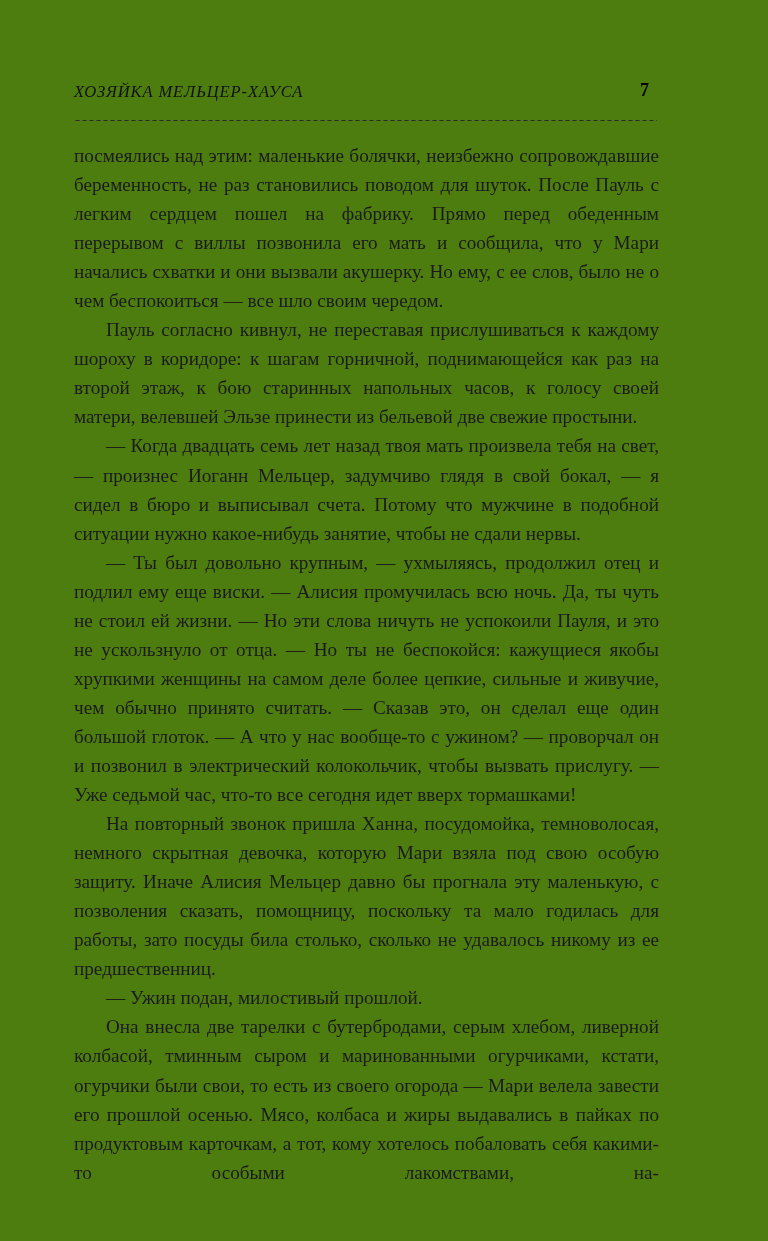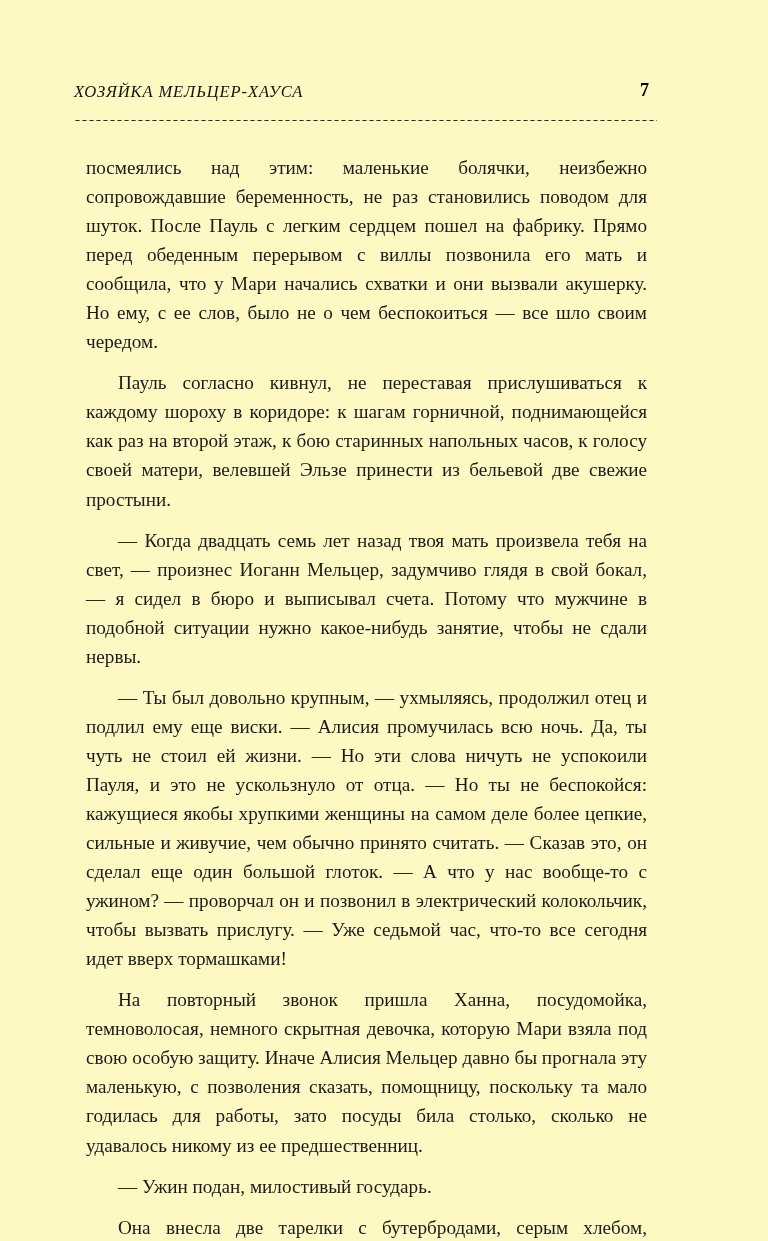--- a/index.html
+++ b/index.html
@@ -14,21 +14,21 @@
     position: relative;
     overflow: hidden;
     font-family: "Liberation Serif", "DejaVu Serif", serif;
     color: #1a1a1a;
     -webkit-font-smoothing: antialiased;
   }
 
   .page {
     position: absolute;
     inset: 0;
-    background: #fef9c3;
+    background: #4d7c0f;
   }
 
   
   .runhead {
     position: absolute;
     left: 74px;
     right: 110px;
     top: 82px;
     height: 26px;
     display: flex;
@@ -71,21 +71,21 @@
     top: 141px;
     width: 585px;
     font-size: 19.2px;
     line-height: 29.05px;
     text-align: justify;
     text-justify: inter-word;
     hyphens: manual;
     color: #1b1b1b;
   }
   .textblock p {
-    margin: 12px;
+    margin: 0;
     text-indent: 32px;
     text-align: justify;
   }
   .textblock p.cont {
     text-indent: 0;
   }
   .textblock p:last-child {
     text-align-last: justify;
   }
 </style>
@@ -101,17 +101,17 @@
   <span class="runhead-folio">7</span>
 
   <div class="rule-dotted"></div>
 
   <div class="textblock">
     <p class="cont">посмеялись над этим: маленькие болячки, неизбежно сопровождавшие беременность, не раз становились поводом для шуток. После Пауль с легким сердцем пошел на фабрику. Прямо перед обеденным перерывом с виллы позвонила его мать и сообщила, что у Мари начались схватки и они вызвали акушерку. Но ему, с ее слов, было не о чем беспокоиться — все шло своим чередом.</p>
     <p>Пауль согласно кивнул, не переставая прислушиваться к каждому шороху в коридоре: к шагам горничной, поднимающейся как раз на второй этаж, к бою старинных напольных часов, к голосу своей матери, велевшей Эльзе принести из бельевой две свежие простыни.</p>
     <p>— Когда двадцать семь лет назад твоя мать произвела тебя на свет, — произнес Иоганн Мельцер, задумчиво глядя в свой бокал, — я сидел в бюро и выписывал счета. Потому что мужчине в подобной ситуации нужно какое-нибудь занятие, чтобы не сдали нервы.</p>
     <p>— Ты был довольно крупным, — ухмыляясь, продолжил отец и подлил ему еще виски. — Алисия промучилась всю ночь. Да, ты чуть не стоил ей жизни. — Но эти слова ничуть не успокоили Пауля, и это не ускользнуло от отца. — Но ты не беспокойся: кажущиеся якобы хрупкими женщины на самом деле более цепкие, сильные и живучие, чем обычно принято считать. — Сказав это, он сделал еще один большой глоток. — А что у нас вообще-то с ужином? — проворчал он и позвонил в электрический колокольчик, чтобы вызвать прислугу. — Уже седьмой час, что-то все сегодня идет вверх тормашками!</p>
     <p>На повторный звонок пришла Ханна, посудомойка, темноволосая, немного скрытная девочка, которую Мари взяла под свою особую защиту. Иначе Алисия Мельцер давно бы прогнала эту маленькую, с позволения сказать, помощницу, поскольку та мало годилась для работы, зато посуды била столько, сколько не удавалось никому из ее предшественниц.</p>
-    <p>— Ужин подан, милостивый государь.</p>
+    <p>— Ужин подан, милостивый прошлой.</p>
     <p>Она внесла две тарелки с бутербродами, серым хлебом, ливерной колбасой, тминным сыром и маринованными огурчиками, кстати, огурчики были свои, то есть из своего огорода — Мари велела завести его прошлой осенью. Мясо, колбаса и жиры выдавались в пайках по продуктовым карточкам, а тот, кому хотелось побаловать себя какими-то особыми лакомствами, на-</p>
   </div>
 
 </div>
 
 </body></html>

